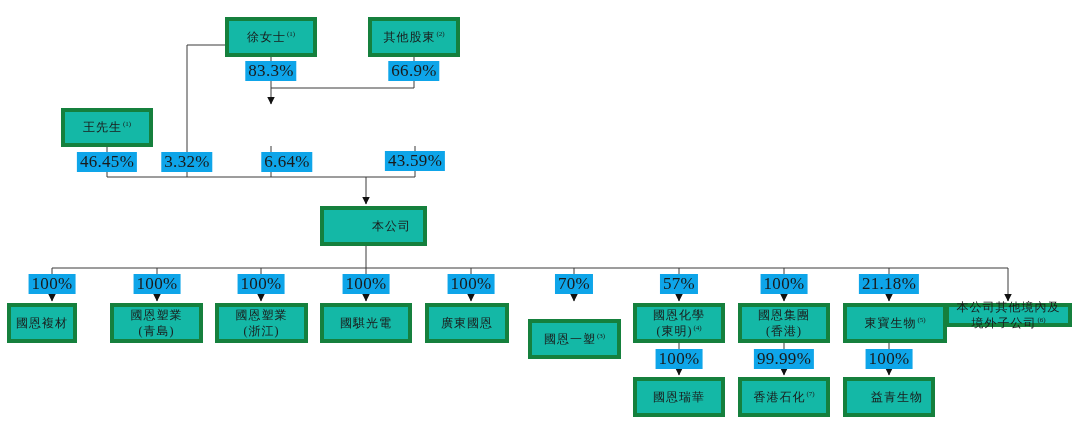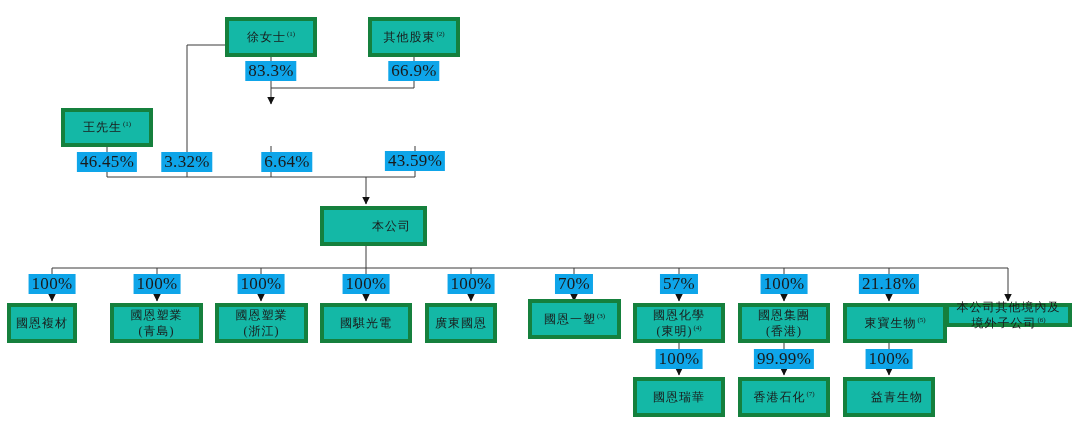--- a/index.html
+++ b/index.html
@@ -126,24 +126,24 @@
     <div><span>國恩塑業</span></div>
     <div><span>(青島)</span></div>
   </div>
   <div class="node" style="left:215px;top:303px;width:93px;height:40px;">
     <div><span>國恩塑業</span></div>
     <div><span>(浙江)</span></div>
   </div>
   <div class="node" style="left:320px;top:303px;width:92px;height:40px;">
     <div><span>國騏光電</span></div>
   </div>
-  <div class="node" style="left:425px;top:303px;width:72px;height:40px;">
+  <div class="node" style="left:425px;top:303px;width:84px;height:40px;">
     <div><span>廣東國恩</span></div>
   </div>
-  <div class="node" style="left:528px;top:299px;width:93px;height:40px;">
+  <div class="node" style="left:528px;top:319px;width:93px;height:40px;">
     <div><span>國恩一塑</span><sup>(3)</sup></div>
   </div>
   <div class="node" style="left:633px;top:303px;width:92px;height:40px;">
     <div><span>國恩化學</span></div>
     <div><span>(東明)</span><sup>(4)</sup></div>
   </div>
   <div class="node" style="left:738px;top:303px;width:92px;height:40px;">
     <div><span>國恩集團</span></div>
     <div><span>(香港)</span></div>
   </div>

